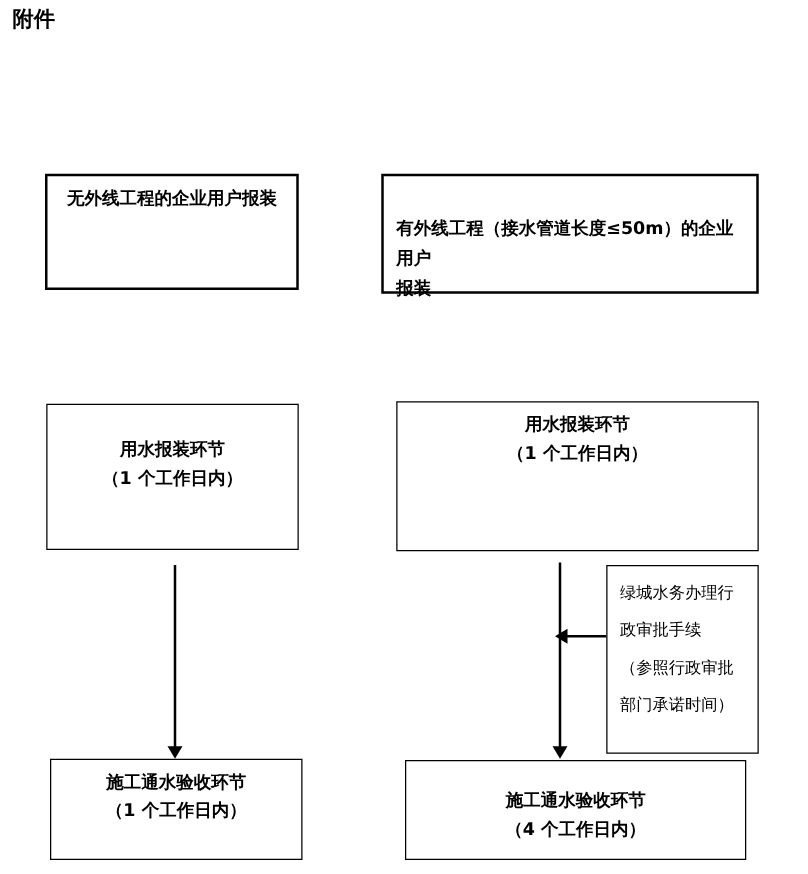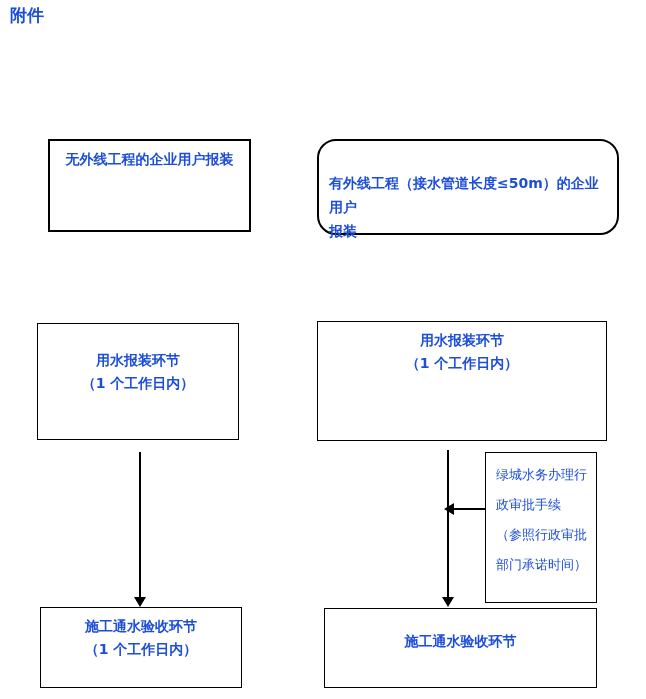--- a/index.html
+++ b/index.html
@@ -6,21 +6,21 @@
     margin: 0;
     padding: 0;
     background: #ffffff;
   }
   .page {
     position: relative;
     width: 646px;
     height: 699px;
     background: #ffffff;
     font-family: "DejaVu Sans", "Liberation Sans", sans-serif;
-    color: #1d4ed8;
+    color: #000000;
     overflow: hidden;
   }
   .attachment-label {
     position: absolute;
     left: 10px;
     top: 4px;
     font-size: 17px;
     font-weight: bold;
   }
   .chart-title {
@@ -42,52 +42,50 @@
     line-height: 23px;
   }
   .box .box-title {
     font-weight: bold;
   }
   .box .box-duration {
     font-weight: bold;
   }
   .box-start {
     border-width: 2px;
-    margin-left: 12px;
   }
   .box-start-left {
     left: 36px;  top: 139px;
     width: 203px; height: 93px;
     padding-top: 7px;
     text-align: center;
   }
   .box-start-right {
     left: 305px; top: 139px;
     width: 302px; height: 96px;
     padding: 6px 10px 0 10px;
     text-align: left;
     white-space: pre-line;
     line-height: 24px;
-    border-radius: 19px;
   }
   .box-mid-left {
     left: 37px;  top: 323px;
     width: 202px; height: 117px;
     padding-top: 25px;
     text-align: center;
   }
   .box-mid-right {
     left: 317px; top: 321px;
     width: 290px; height: 120px;
     padding-top: 7px;
     text-align: center;
   }
   .box-side-note {
     left: 485px; top: 452px;
-    width: 112px; height: 151px;
+    width: 122px; height: 151px;
     padding: 7px 6px 0 10px;
     font-size: 13px;
     line-height: 30px;
     white-space: pre-line;
     text-align: left;
   }
   .box-bottom-left {
     left: 40px;  top: 607px;
     width: 202px; height: 81px;
     padding-top: 7px;
@@ -161,20 +159,21 @@
     <div class="box-duration">（1 个工作日内）</div>
   </div>
 
   <div class="box box-side-note">绿城水务办理行
 政审批手续
 （参照行政审批
 部门承诺时间）</div>
 
   <div class="box box-bottom-right">
     <div class="box-title">施工通水验收环节</div>
+    <div class="box-duration">（4 个工作日内）</div>
   </div>
 
   <div class="flow-line line-down-left"></div>
   <div class="arrow-head head-down-left"></div>
 
   <div class="flow-line line-down-right"></div>
   <div class="arrow-head head-down-right"></div>
 
   <div class="flow-line line-left-note"></div>
   <div class="arrow-head head-left-note"></div>

